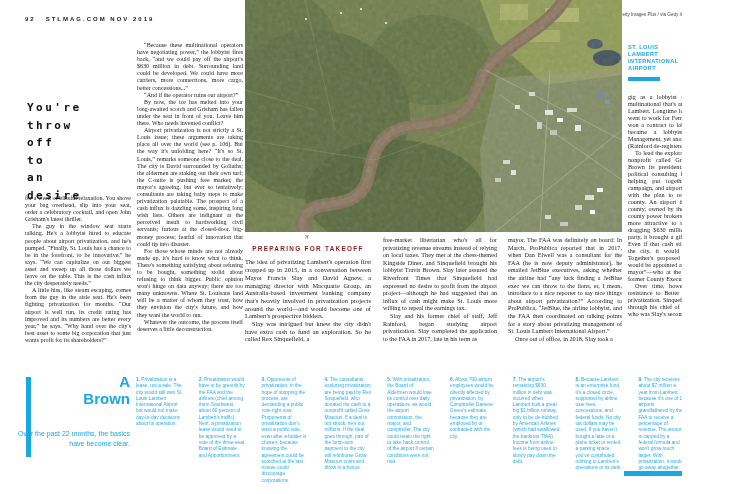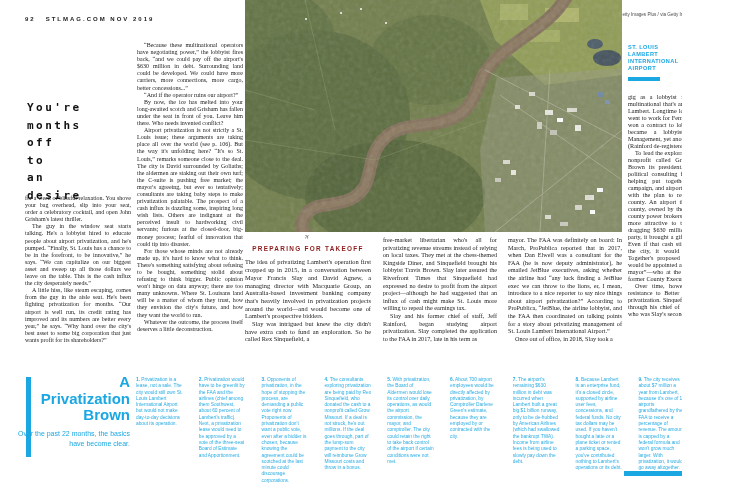--- a/index.html
+++ b/index.html
@@ -127,21 +127,21 @@
         <rect x="95" y="12" width="2" height="2" fill="#e8e8e0" opacity=".9"></rect>
         <rect x="140" y="22" width="2" height="2" fill="#e8e8e0" opacity=".9"></rect>
         <rect x="115" y="8" width="2" height="2" fill="#e8e8e0" opacity=".9"></rect>
       </g>
       <rect width="377" height="232" filter="url(#tx)" opacity=".18"></rect>
     </svg>
   </div>
 
   <div class="deck">
     <div>You're</div>
-    <div>months</div>
+    <div>throw</div>
     <div>off</div>
     <div>to</div>
     <div>an</div>
     <div>desire</div>
   </div>
 
   <div class="col c1">
     <p>for a week of blissful relaxation. You shove your bag overhead, slip into your seat, order a celebratory cocktail, and open John Grisham's latest thriller.</p>
     <p class="ind">The guy in the window seat starts talking. He's a lobbyist hired to educate people about airport privatization, and he's pumped. “Finally, St. Louis has a chance to be in the forefront, to be innovative,” he says. “We can capitalize on our biggest asset and sweep up all those dollars we leave on the table. This is the cash influx the city desperately needs.”</p>
     <p class="ind">A little hiss, like steam escaping, comes from the guy in the aisle seat. He's been fighting privatization for months. “Our airport is well run, its credit rating has improved and its numbers are better every year,” he says. “Why hand over the city's best asset to some big corporation that just wants profit for its shareholders?”</p>
@@ -178,21 +178,20 @@
 
   <div class="col c6">
     <p>gig as a lobbyist for Ferrovial, a Spanish multinational that's another likely bidder to run Lambert. Longtime lobbyist John Bardgett also went to work for Ferrovial; meanwhile, his firm won a contract to lobby for the city. Rainford became a lobbyist for Oaktree Capital Management, yet another likely Lambert bidder. (Rainford de-registered this past May.)</p>
     <p class="ind">To lead the exploration, Sinquefield funded a nonprofit called Grow Missouri and made Brown its president. At that point, Brown's political consulting firm, Pelopidas, was also helping put together the Better Together campaign, and airport privatization meshed well with the plan to reunite St. Louis city and county. An airport that was an island in the county, owned by the city, didn't sit well with county power brokers, and the city would be far more attractive to the county if, instead of dragging $630 million in airport debt to the party, it brought a gift-wrapped bundle of cash. Even if that cash still technically belonged to the city, it would be managed, in Better Together's proposed model, by a board that would be appointed and overseen by the “metro mayor”—who at the time was expected to be former County Executive Steve Stenger.</p>
     <p class="ind">Over time, however, there was growing resistance to Better Together—and to airport privatization. Sinquefield declined to comment, through his chief of staff: Mary Ellen Ponder, who was Slay's second-to-</p>
   </div>
 
   <div class="primer-bar"></div>
   <div class="primer-title">
     <div>A</div>
-    <div>Privatization</div>
     <div>Brown</div>
   </div>
   <div class="primer-sub">Over the past 22 months, the basics have become clear.</div>
 
   <div class="primer-items">
     <div class="primer-item"><b>1.</b> <span>Privatization is a lease, not a sale. The city would still own St. Louis Lambert International Airport but would not make day-to-day decisions about its operation.</span></div>
     <div class="primer-item"><b>2.</b> <span>Privatization would have to be greenlit by the FAA and the airlines (chief among them Southwest, about 60 percent of Lambert's traffic). Next, a privatization lease would need to be approved by a vote of the three-seat Board of Estimate and Apportionment.</span></div>
     <div class="primer-item"><b>3.</b> <span>Opponents of privatization, in the hope of stopping the process, are demanding a public vote right now. Proponents of privatization don't want a public vote, even after a bidder is chosen, because knowing the agreement could be scotched at the last minute could discourage corporations.</span></div>
     <div class="primer-item"><b>4.</b> <span>The consultants exploring privatization are being paid by Rex Sinquefield, who donated the cash to a nonprofit called Grow Missouri. If a deal is not struck, he's out millions. If the deal goes through, part of the lump-sum payment to the city will reimburse Grow Missouri costs and throw in a bonus.</span></div>
     <div class="primer-item"><b>5.</b> <span>With privatization, the Board of Aldermen would lose its control over daily operations, as would the airport commission, the mayor, and comptroller. The city could retain the right to take back control of the airport if certain conditions were not met.</span></div>

